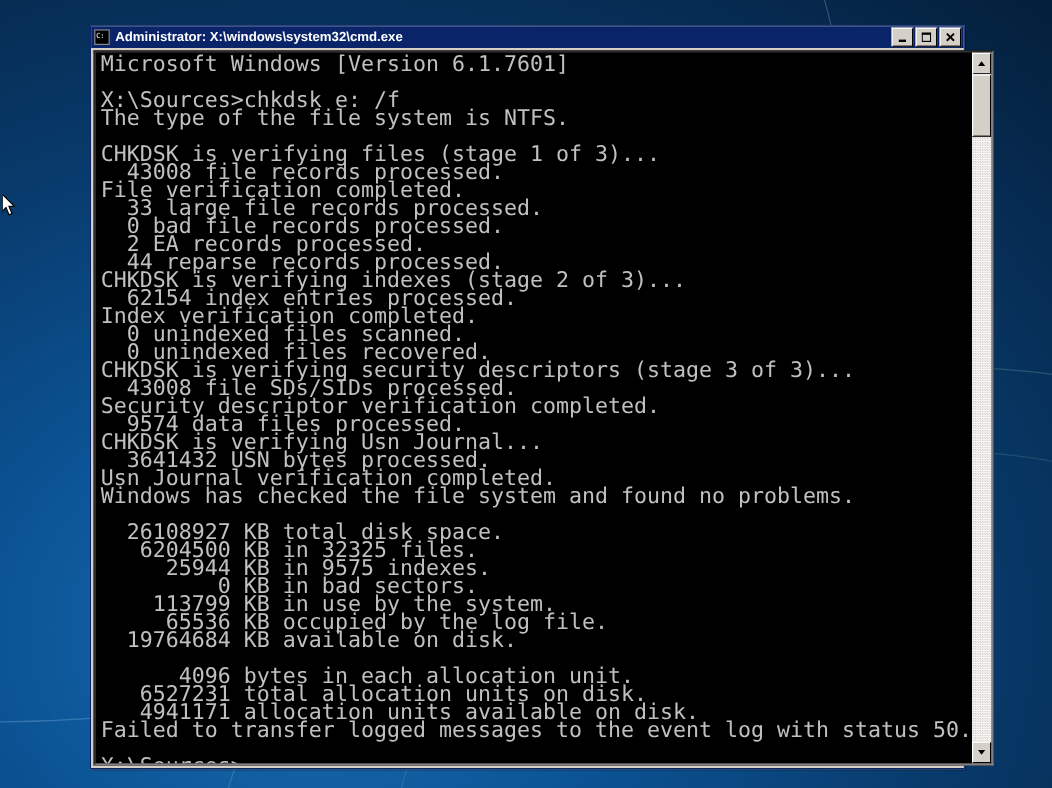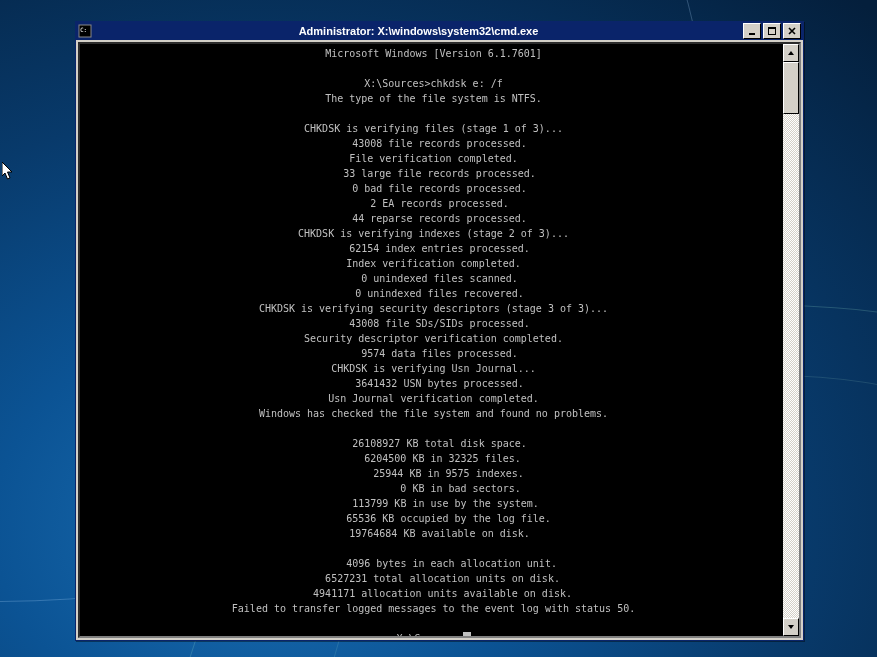--- a/index.html
+++ b/index.html
@@ -38,21 +38,20 @@
   .window {
     position: absolute;
     left: 75px; top: 21px;
     width: 727px;
     height: 618px;
     background: #ece9d8;
     border: 1px solid #0a246a;
     box-shadow: 1px 1px 0 rgba(0,0,0,0.4);
     display: flex;
     flex-direction: column;
-    text-align: center;
   }
 
   .titlebar {
     height: 18px;
     background: linear-gradient(to bottom, #0a246a 0%, #3a6ea5 50%, #0a246a 100%);
     background: #0a246a;
     color: #ffffff;
     font-size: 11px;
     font-weight: bold;
     display: flex;
@@ -96,21 +95,21 @@
     display: flex;
     border: 2px inset #808080;
     background: #000;
     min-height: 0;
   }
   .console {
     flex: 1;
     background: #000;
     color: #c0c0c0;
     font-family: "Lucida Console", "Consolas", monospace;
-    font-size: 10px;
+    font-size: 18px;
     line-height: 15px;
     padding: 2px 0 2px 4px;
     white-space: pre;
     overflow: hidden;
   }
 
   .caret {
     display: inline-block;
     width: 8px; height: 12px;
     background: #c0c0c0;

